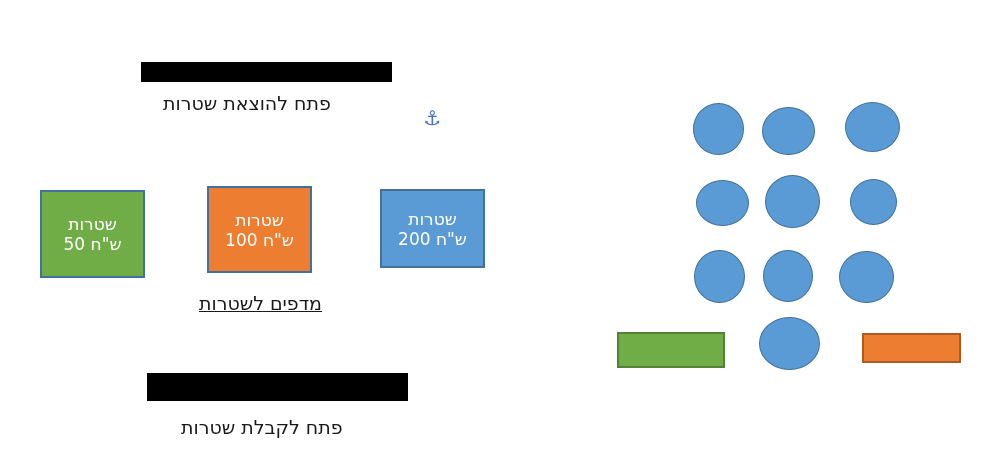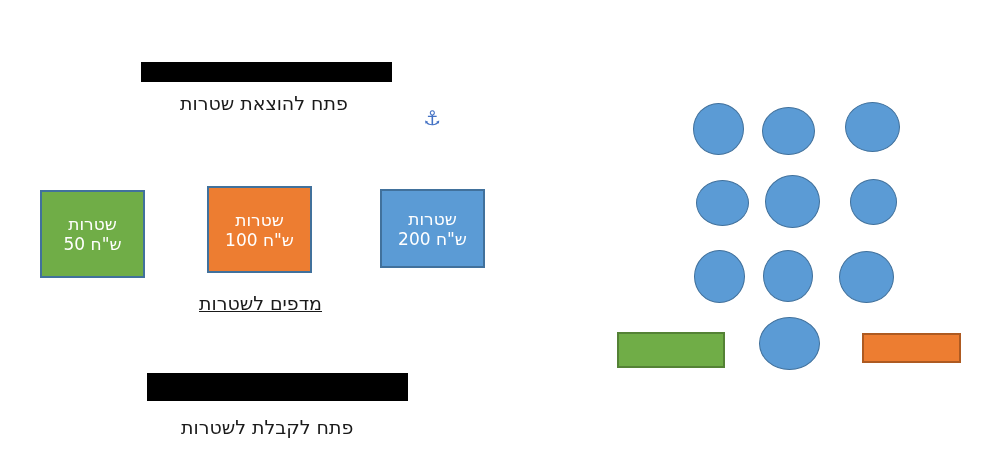--- a/index.html
+++ b/index.html
@@ -4,21 +4,21 @@
 <style>
   html,body{margin:0;padding:0;background:#ffffff;}
   #canvas{
     position:relative;width:991px;height:476px;background:#ffffff;
     font-family:"DejaVu Sans","Liberation Sans",sans-serif;overflow:hidden;
   }
   .bar{position:absolute;background:var(--bar-color);}
   #top-bar{left:141px;top:62px;width:251px;height:20px;}
   #bottom-bar{left:147px;top:373px;width:261px;height:28px;}
   .caption{position:absolute;color:var(--text-color);font-size:19px;white-space:nowrap;}
-  #top-caption{left:180px;top:92px;}
+  #top-caption{left:163px;top:92px;}
   #shelves-caption{left:199px;top:292px;text-decoration:underline;}
   #bottom-caption{left:181px;top:416px;}
   #anchor{position:absolute;left:423px;top:108px;color:var(--anchor-color);font-size:20px;line-height:1;}
   .cassette{
     position:absolute;display:flex;flex-direction:column;align-items:center;justify-content:center;
     color:var(--box-text-color);font-size:17px;box-sizing:border-box;
     border:2px solid var(--cassette-border);text-align:center;
   }
   #cassette-50 {left:40px; top:190px;width:105px;height:88px;background:var(--green-fill);}
   #cassette-100{left:207px;top:186px;width:105px;height:87px;background:var(--orange-fill);}
@@ -50,21 +50,21 @@
   </div>
 
   <div class="cassette" id="cassette-200">
     <div>שטרות</div>
     <div>200 ש"ח</div>
   </div>
 
   <div class="caption" id="shelves-caption">מדפים לשטרות</div>
 
   <div class="bar" id="bottom-bar"></div>
-  <div class="caption" id="bottom-caption">פתח לקבלת לשטרות</div>
+  <div class="caption" id="bottom-caption">פתח לקבלת שטרות</div>
 
   <div id="keypad">
       <div class="shape circle blue" style="left: 693px; top: 103px; width: 51px; height: 52px;"></div>
       <div class="shape circle blue" style="left: 762px; top: 107px; width: 53px; height: 48px;"></div>
       <div class="shape circle blue" style="left: 845px; top: 102px; width: 55px; height: 50px;"></div>
       <div class="shape circle blue" style="left: 696px; top: 180px; width: 53px; height: 46px;"></div>
       <div class="shape circle blue" style="left: 765px; top: 175px; width: 55px; height: 53px;"></div>
       <div class="shape circle blue" style="left: 850px; top: 179px; width: 47px; height: 46px;"></div>
       <div class="shape circle blue" style="left: 694px; top: 250px; width: 51px; height: 53px;"></div>
       <div class="shape circle blue" style="left: 763px; top: 250px; width: 50px; height: 52px;"></div>

